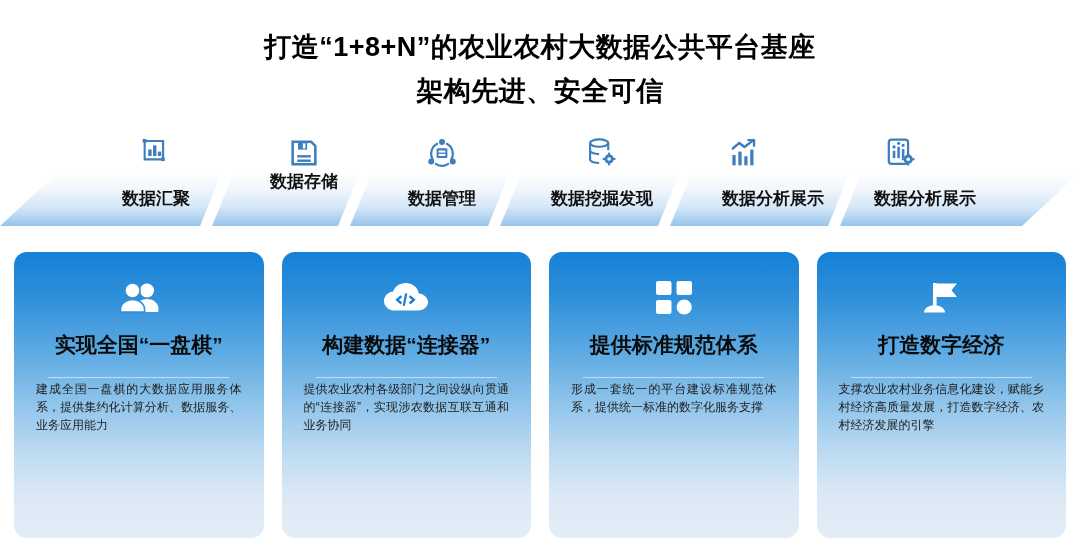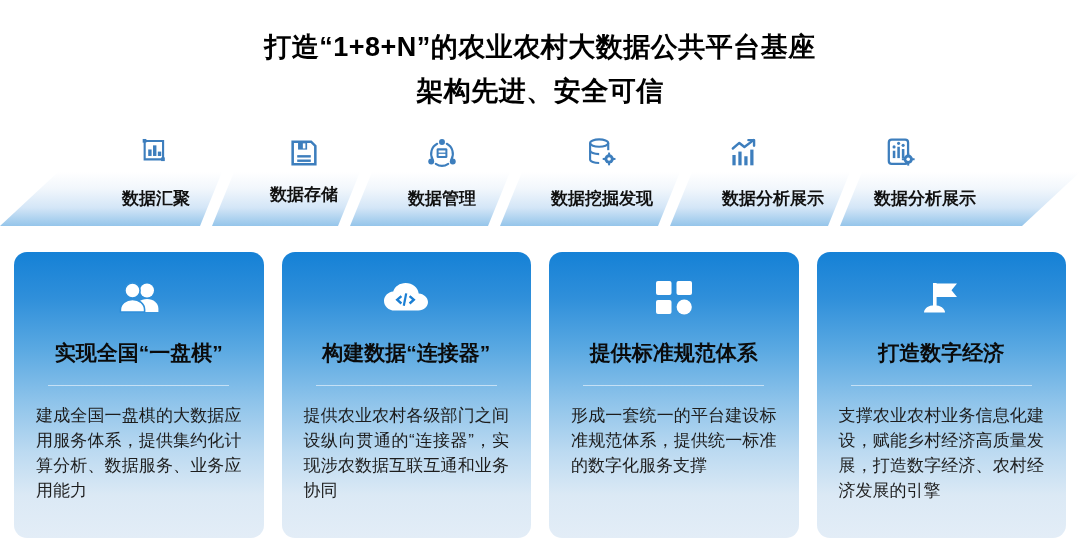--- a/index.html
+++ b/index.html
@@ -120,40 +120,40 @@
     width: 46px;
     height: 40px;
     color: #ffffff;
     display: flex;
     align-items: center;
     justify-content: center;
   }
   .card-icon svg { display: block; }
 
   .card-title {
-    margin-top: 20px;
+    margin-top: 12px;
     text-align: center;
     font-size: 21px;
     font-weight: bold;
     color: #0b0b0b;
     line-height: 30px;
     white-space: nowrap;
   }
 
   .card-divider {
     margin: 17px auto 0;
     width: 88%;
     height: 1px;
     background: rgba(255,255,255,0.55);
   }
 
   .card-body {
-    margin-top: 17px;
-    font-size: 17px;
-    line-height: 25px;
+    margin-top: 2px;
+    font-size: 12px;
+    line-height: 18px;
     color: #1d1d1d;
     text-align: justify;
     text-justify: inter-ideograph;
   }
 </style>
 </head>
 <body>
 
 <div class="title-block">
   <div class="title-line">打造“1+8+N”的农业农村大数据公共平台基座</div>
@@ -252,21 +252,21 @@
       <g fill="currentColor" stroke="none">
         <rect x="16.4" y="11.9" width="1.4" height="1.8"></rect>
         <rect x="16.4" y="19.1" width="1.4" height="1.8"></rect>
         <rect x="12.6" y="15.7" width="1.8" height="1.4"></rect>
         <rect x="19.8" y="15.7" width="1.8" height="1.4"></rect>
       </g>
     </svg>
   </div>
 
   <div class="seg-label" style="left:86px;  top:36px; width:140px;">数据汇聚</div>
-  <div class="seg-label" style="left:234px; top:32px; width:140px;">数据存储</div>
+  <div class="seg-label" style="left:234px; top:19px; width:140px;">数据存储</div>
   <div class="seg-label" style="left:372px; top:36px; width:140px;">数据管理</div>
   <div class="seg-label" style="left:522px; top:36px; width:160px;">数据挖掘发现</div>
   <div class="seg-label" style="left:693px; top:36px; width:160px;">数据分析展示</div>
   <div class="seg-label" style="left:845px; top:36px; width:160px;">数据分析展示</div>
 </div>
 
 <div class="cards">
 
   <div class="card">
     <div class="card-icon">

